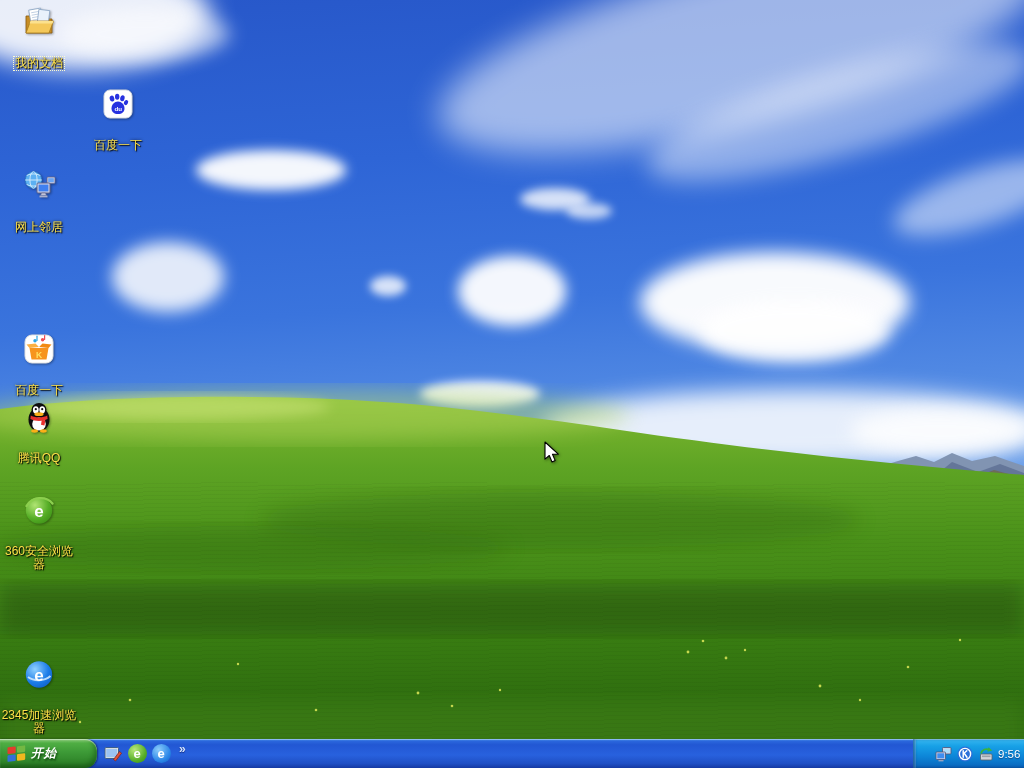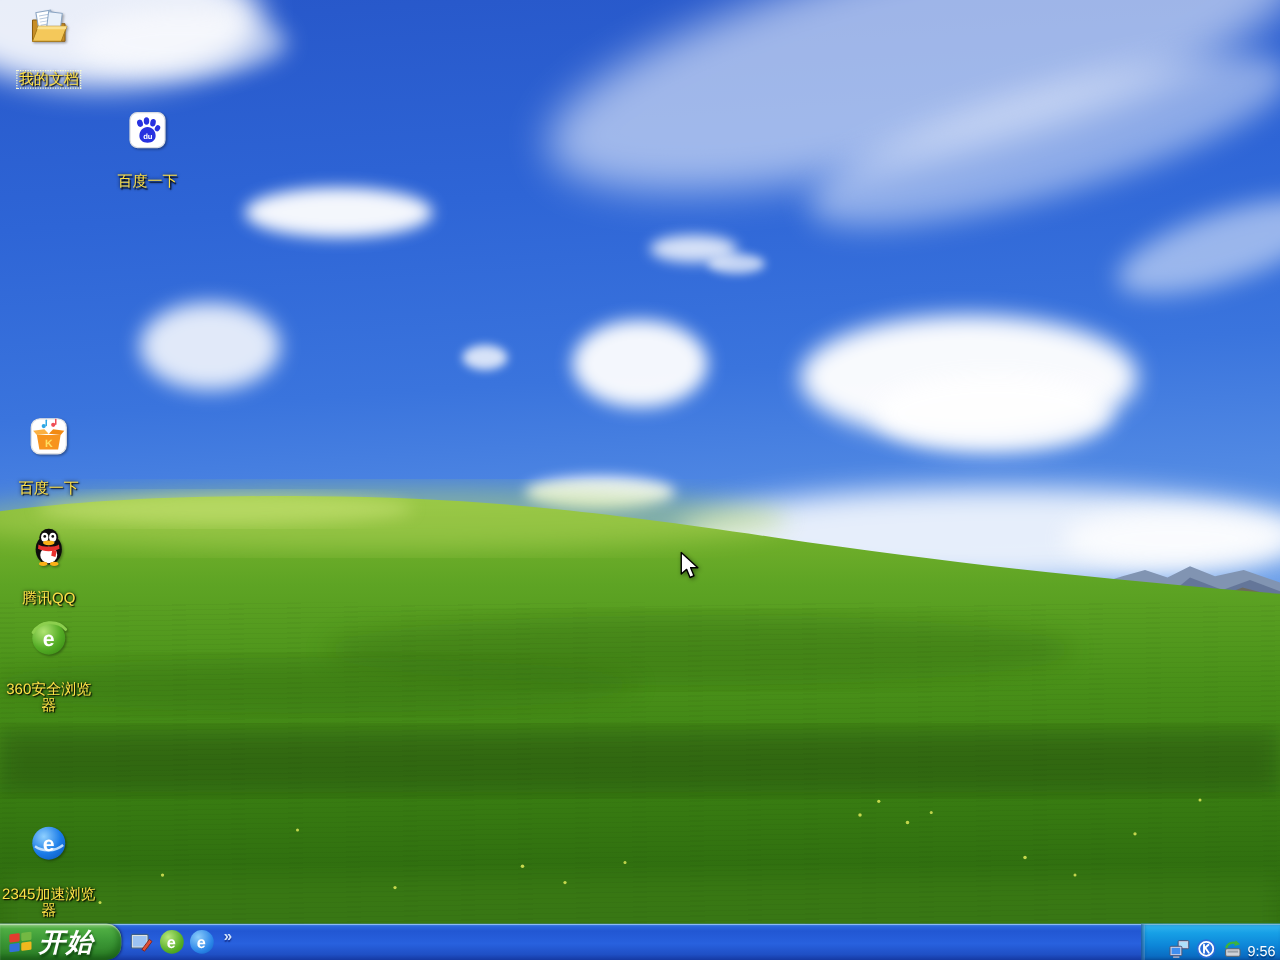--- a/index.html
+++ b/index.html
@@ -24,31 +24,31 @@
   .dicon .lbl.sel{outline:1px dotted rgba(255,255,210,.95);}
 
   
   .taskbar{position:absolute;left:0;top:739px;width:1024px;height:29px;
     background:linear-gradient(to bottom,#4a90e8 0%,#2a66dc 8%,#2257d3 20%,#2861de 55%,#1f4fc4 85%,#1539a2 100%);
     box-shadow:inset 0 1px 0 rgba(147,190,245,.9);}
   .start{position:absolute;left:0;top:0;height:29px;width:97px;border-radius:0 12px 12px 0;
     background:linear-gradient(to bottom,#8fce7f 0%,#4fae43 14%,#3d9a37 45%,#2f8429 82%,#256d20 100%);
     box-shadow:inset 0 1px 1px rgba(255,255,255,.5),inset -3px -3px 5px rgba(10,70,10,.45),1px 0 2px rgba(0,0,30,.5);
     display:flex;align-items:center;gap:5px;padding-left:7px;cursor:pointer;}
-  .start .slabel{color:#fff;font-style:italic;font-weight:bold;font-size:21px;
+  .start .slabel{color:#fff;font-style:italic;font-weight:bold;font-size:12px;
     text-shadow:1px 2px 2px rgba(10,60,10,.8);letter-spacing:1px;}
   .qlaunch{position:absolute;left:101px;top:0;height:29px;width:96px;display:flex;align-items:center;}
   .qbtn{width:24px;height:24px;display:flex;align-items:center;justify-content:center;cursor:pointer;}
   .ecirc{width:19px;height:19px;border-radius:50%;display:flex;align-items:center;justify-content:center;
     color:#fff;font-weight:bold;font-size:13px;line-height:1;}
   .e360{background:radial-gradient(circle at 35% 30%,#b8e87c,#55ad26 62%,#3a8d14);}
   .e2345{background:radial-gradient(circle at 35% 30%,#8cccfb,#2b86e8 62%,#0f5fc2);}
   .chev{color:#d6e5fb;font-size:12px;font-weight:bold;align-self:flex-start;margin-top:3px;margin-left:6px;cursor:pointer;
     text-shadow:0 1px 1px rgba(0,0,60,.5);}
-  .tray{position:absolute;right:0;top:0;height:29px;width:111px;display:flex;align-items:flex-end;gap:3px;padding-left:21px;
+  .tray{position:absolute;right:0;top:0;height:29px;width:111px;display:flex;align-items:center;gap:3px;padding-left:21px;
     background:linear-gradient(to bottom,#38b7f0 0%,#17a0e6 25%,#0d86d8 60%,#0a6cc2 90%,#0a5cb0 100%);
     box-shadow:inset 2px 0 3px rgba(4,50,110,.55),inset 3px 0 0 rgba(255,255,255,.22),inset 0 1px 0 rgba(190,230,250,.7);}
   .tico{display:flex;align-items:center;justify-content:center;cursor:pointer;}
   .clock{margin-left:auto;padding-right:7px;color:#fff;font-size:11.5px;text-shadow:0 1px 1px rgba(0,30,80,.6);cursor:pointer;}
 
   .cursor{position:absolute;left:544px;top:441px;pointer-events:none;filter:drop-shadow(1.5px 1.5px 1.5px rgba(0,0,0,.45));}
 </style>
 </head>
 <body>
 
@@ -153,41 +153,57 @@
           <ellipse cx="21.4" cy="11.2" rx="2.2" ry="3" transform="rotate(12 21.4 11.2)"></ellipse>
           <ellipse cx="25" cy="15.6" rx="2" ry="2.6" transform="rotate(30 25 15.6)"></ellipse>
           <path d="M10.5 21.5 c0-4 3-7 6.5-7 c3.5 0 6.5 3 6.5 7 c0 3.4-2.6 5.6-6.5 5.6 c-3.9 0-6.5-2.2-6.5-5.6 Z"></path>
         </g>
         <text x="17.3" y="24.2" font-size="6.2" font-weight="bold" fill="#fff" text-anchor="middle" font-family="Liberation Sans, sans-serif">du</text>
       </svg>
     </div>
     <div class="lbl">百度一下</div>
   </div>
 
+  <div class="dicon" style="left:0;top:169px">
+    <div class="ic">
+      <svg width="34" height="34" viewBox="0 0 34 34">
+        <circle cx="11.5" cy="11" r="8.3" fill="#5cb0f2" stroke="#2a77c4" stroke-width="0.9"></circle>
+        <ellipse cx="11.5" cy="11" rx="3.6" ry="8.3" fill="none" stroke="#d8eefc" stroke-width="0.9"></ellipse>
+        <path d="M3.2 11 h16.6 M4.6 6.6 c4 -2.2 9.8 -2.2 13.8 0 M4.6 15.4 c4 2.2 9.8 2.2 13.8 0" stroke="#d8eefc" stroke-width="0.9" fill="none"></path>
+        <rect x="25" y="8" width="8" height="6.4" rx="0.8" fill="#cdd1e6" stroke="#606690" stroke-width="0.8"></rect>
+        <rect x="26.2" y="9.2" width="5.6" height="4" fill="#69a5f5"></rect>
+        <rect x="15" y="14" width="13" height="10" rx="1" fill="#cdd1e6" stroke="#606690"></rect>
+        <rect x="16.6" y="15.6" width="9.8" height="6.8" fill="#3f80f0"></rect>
+        <path d="M19.5 24 h4 l1 2.6 h-6 Z" fill="#c0c4da" stroke="#606690" stroke-width="0.6"></path>
+        <rect x="17.5" y="26.6" width="8" height="1.8" fill="#aab0cc"></rect>
+      </svg>
+    </div>
+    <div class="lbl">网上邻居</div>
+  </div>
 
 
 
   <div class="dicon" style="left:0;top:332px">
     <div class="ic">
       <svg width="34" height="34" viewBox="0 0 34 34">
         <rect x="3" y="3" width="28" height="28" rx="7" fill="#fff" stroke="#e4e4e4"></rect>
         <circle cx="13" cy="8.8" r="1.7" fill="#2fa7e4"></circle>
           <rect x="14.4" y="3.6" width="1.2" height="5.4" rx="0.6" fill="#2fa7e4"></rect>
         <circle cx="20.6" cy="7.8" r="1.7" fill="#ef4d55"></circle>
           <rect x="22" y="3" width="1.2" height="5" rx="0.6" fill="#ef4d55"></rect>
         <path d="M7.5 16 L4.5 12.6 L13.5 11.4 L16.9 15 Z" fill="#fbb042"></path>
         <path d="M26.5 16 L29.5 12.6 L20.5 11.4 L17.1 15 Z" fill="#f28a12"></path>
         <path d="M7.5 16 L26.5 16 L24.5 27.5 L9.5 27.5 Z" fill="#f7941e"></path>
         <text x="17" y="25.6" font-size="8.5" font-weight="bold" fill="#ffe063" text-anchor="middle" font-family="Liberation Sans, sans-serif">K</text>
       </svg>
     </div>
     <div class="lbl">百度一下</div>
   </div>
 
-  <div class="dicon" style="left:0;top:420px">
+  <div class="dicon" style="left:0;top:400px">
     <div class="ic">
       <svg width="34" height="34" viewBox="0 0 34 34">
         <ellipse cx="17" cy="19.5" rx="10.5" ry="12" fill="#0d0d0d"></ellipse>
         <ellipse cx="17" cy="9.8" rx="7.5" ry="6.8" fill="#0d0d0d"></ellipse>
         <ellipse cx="13.8" cy="9.8" rx="2.9" ry="3.6" fill="#fff"></ellipse>
         <ellipse cx="20.2" cy="9.8" rx="2.9" ry="3.6" fill="#fff"></ellipse>
         <circle cx="13.8" cy="9.2" r="1.1" fill="#111"></circle>
           <circle cx="20.2" cy="9.2" r="1.1" fill="#111"></circle>
         <ellipse cx="17" cy="14.2" rx="4.6" ry="1.9" fill="#fbb017"></ellipse>
         <ellipse cx="17" cy="24" rx="6.8" ry="6.6" fill="#fff"></ellipse>

